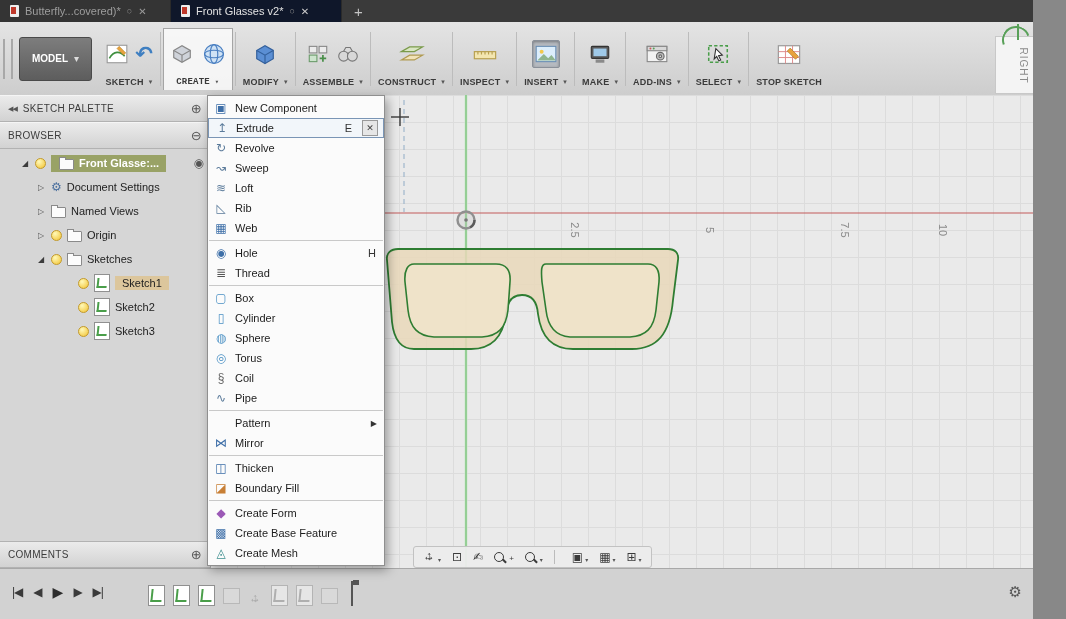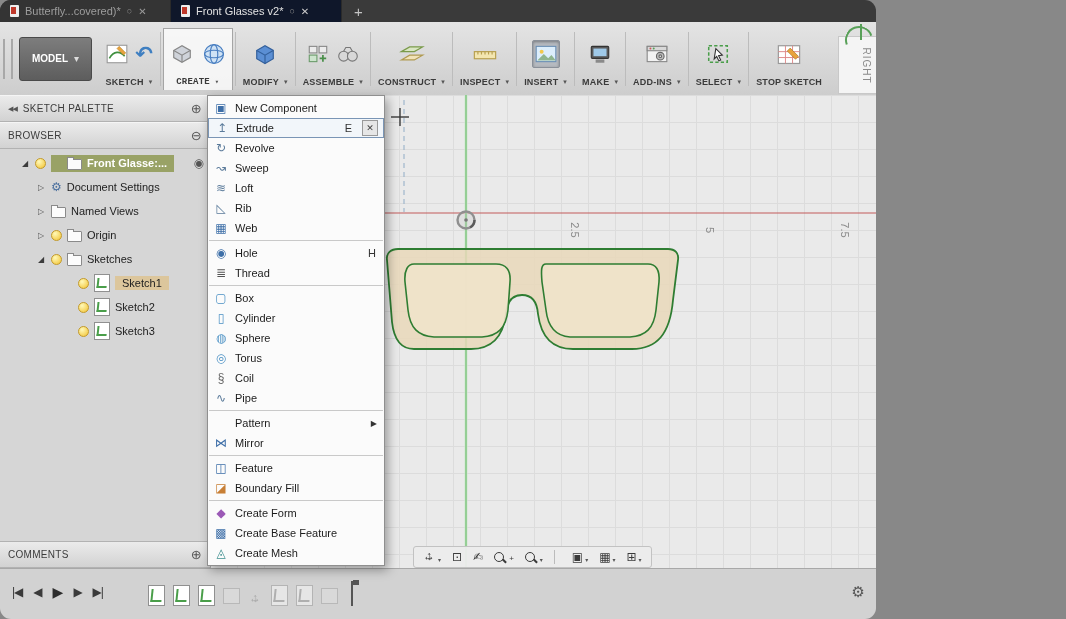--- a/index.html
+++ b/index.html
@@ -1,18 +1,18 @@
 <!DOCTYPE html>
 <html><head>
 <meta charset="utf-8">
 <style>
   html,body{margin:0;padding:0;background:#888;}
-  #app{position:relative;width:876px;height:619px;overflow:hidden;
+  #app{position:relative;width:1033px;height:619px;overflow:hidden;
        font-family:"Liberation Sans","DejaVu Sans",sans-serif;
-       -webkit-font-smoothing:antialiased;user-select:none;border-radius:11px;}
+       -webkit-font-smoothing:antialiased;user-select:none;}
   
   .tabbar{position:absolute;left:0;top:0;width:100%;height:22px;background:#3a3a3a;
           display:flex;align-items:stretch;}
   .tab{display:flex;align-items:center;gap:6px;padding:0 10px;font-size:11px;
        color:#9d9d9d;background:#343434;border-right:1px solid #2a2a2a;min-width:150px;}
   .tab.active{background:#0f172a;color:#e2e2e2;}
   .docicon{width:9px;height:12px;background:#efefef;border-radius:1px;position:relative;flex:0 0 auto;}
   .docicon::after{content:"";position:absolute;left:1px;top:2px;width:5px;height:7px;background:#c0392b;}
   .tab .dot{font-size:9px;color:#8a8a8a;}
   .tab .x{font-size:10px;color:#9a9a9a;cursor:pointer;}
@@ -81,21 +81,21 @@
   .trow{height:24px;display:flex;align-items:center;gap:5px;font-size:11px;color:#222;cursor:pointer;}
   .tri{font-size:8px;color:#555;width:10px;text-align:center;flex:0 0 auto;}
   .tri.solid{color:#3c3c3c;}
   .bulb{width:9px;height:9px;border-radius:50%;flex:0 0 auto;
         background:radial-gradient(circle at 35% 30%,#fff9b8,#f2c230);border:1px solid #c39a2a;}
   .folder{width:13px;height:9px;background:#fcfcfc;border:1px solid #8a8a8a;border-radius:1px;
           position:relative;flex:0 0 auto;margin-top:2px;}
   .folder::before{content:"";position:absolute;top:-3px;left:-1px;width:5px;height:2px;
           background:#fcfcfc;border:1px solid #8a8a8a;border-bottom:none;}
   .hl-root{display:flex;gap:5px;background:#99a266;color:#fff;font-weight:bold;
-           padding:2px 7px 2px 16px;}
+           padding:2px 7px 2px 8px;}
   .radio{margin-left:auto;margin-right:6px;font-size:12px;color:#555;}
   .gearic{font-size:12px;color:#4a6f9e;line-height:1;}
   .skic{width:14px;height:16px;background:#fff;border:1px solid #909090;position:relative;flex:0 0 auto;}
   .skic::after{content:"";position:absolute;left:2px;right:2px;top:3px;bottom:3px;
                border-left:2px solid #4a9e4a;border-bottom:2px solid #4a9e4a;transform:skew(-6deg);}
   .hl-sketch{background:#dcc69c;padding:1px 7px;}
   
   .cmenu{position:absolute;left:207px;top:95px;width:178px;background:#fbfbfb;
          border:1px solid #8f8f8f;box-shadow:3px 4px 10px rgba(0,0,0,.35);z-index:40;
          padding:2px 0;box-sizing:border-box;}
@@ -577,21 +577,21 @@
         <span class="mi-label">Pattern</span>
         <span class="mi-arrow">▶</span>
       </div>
       <div class="menu-item">
         <span class="mi-icon" style="color: rgb(62, 111, 168);">⋈</span>
         <span class="mi-label">Mirror</span>
       </div>
       <div class="menu-sep"></div>
       <div class="menu-item">
         <span class="mi-icon" style="color: rgb(62, 111, 168);">◫</span>
-        <span class="mi-label">Feature</span>
+        <span class="mi-label">Thicken</span>
       </div>
       <div class="menu-item">
         <span class="mi-icon" style="color: rgb(200, 127, 53);">◪</span>
         <span class="mi-label">Boundary Fill</span>
       </div>
       <div class="menu-sep"></div>
       <div class="menu-item">
         <span class="mi-icon" style="color: rgb(155, 89, 182);">◆</span>
         <span class="mi-label">Create Form</span>
       </div>

